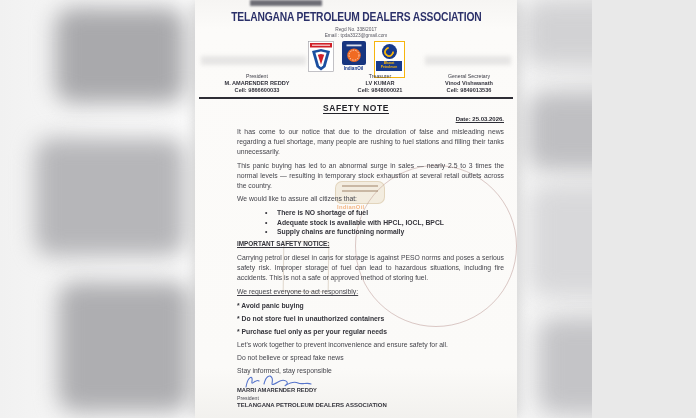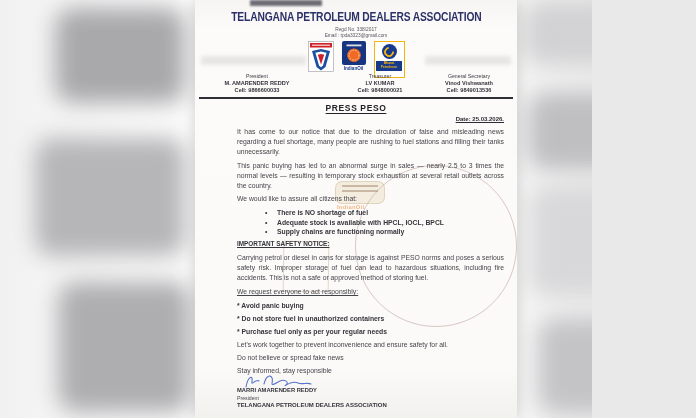--- a/index.html
+++ b/index.html
@@ -134,21 +134,21 @@
       </div>
       <div class="off off3">
         <div>General Secretary</div>
         <div class="nm">Vinod Vishwanath</div>
         <div class="cl">Cell: 9849013536</div>
       </div>
     </div>
 
     <div class="rule"></div>
 
-    <div class="pressnote">PRESS PESO</div>
+    <div class="pressnote">SAFETY NOTE</div>
     <div class="dateline">Date: 25.03.2026.</div>
 
     <div class="bt" style="top:127px;">It has come to our notice that due to the circulation of false and misleading news regarding a fuel shortage, many people are rushing to fuel stations and filling their tanks unnecessarily.</div>
     <div class="bt" style="top:161px;">This panic buying has led to an abnormal surge in sales — nearly 2.5 to 3 times the normal levels — resulting in temporary stock exhaustion at several retail outlets across the country.</div>
     <div class="bt single" style="top:194px;">We would like to assure all citizens that:</div>
 
     <div class="bt bullets" style="top:208px;">
       <div class="bullet">There is NO shortage of fuel</div>
       <div class="bullet">Adequate stock is available with HPCL, IOCL, BPCL</div>
       <div class="bullet">Supply chains are functioning normally</div>

